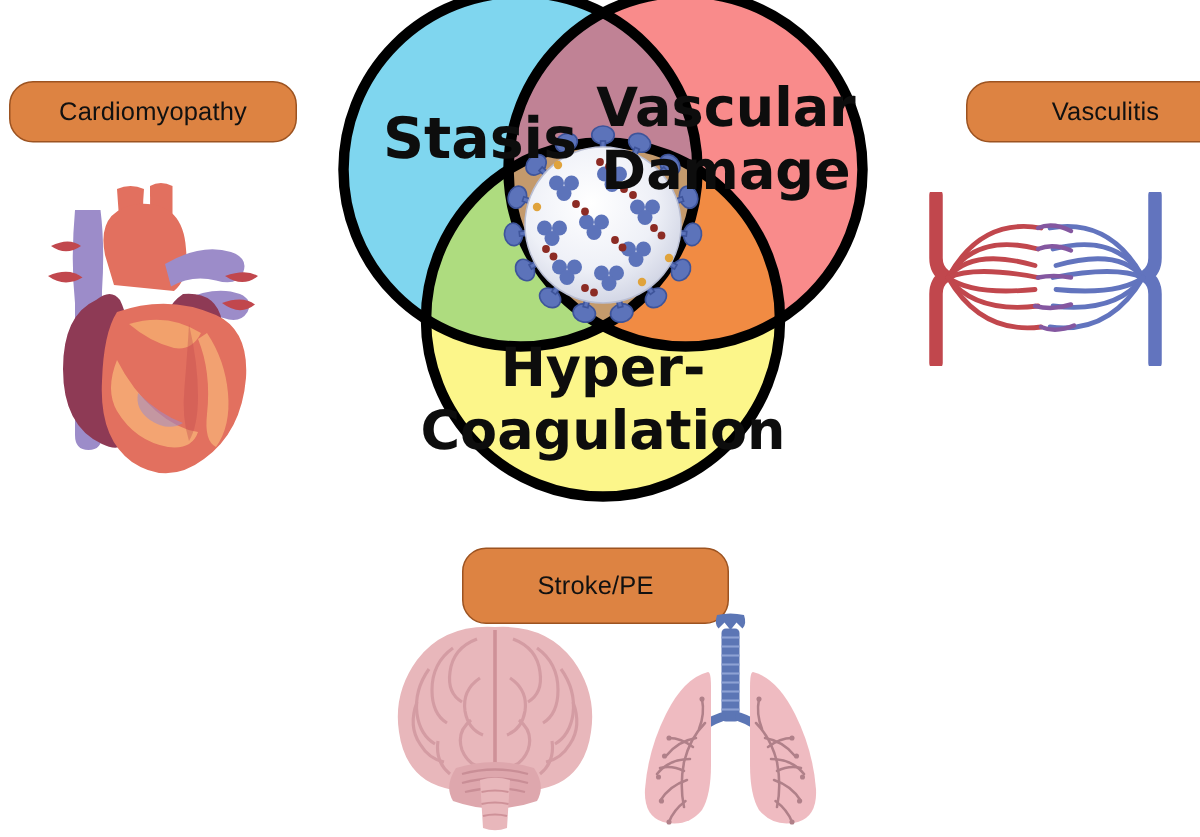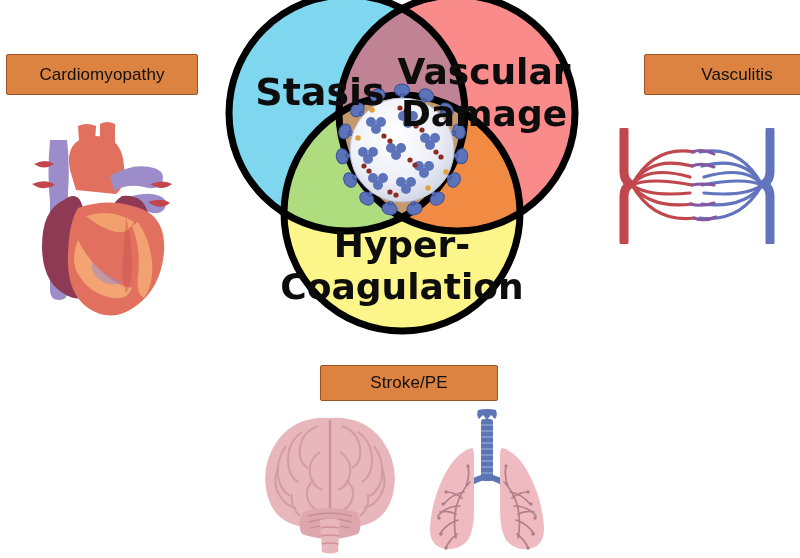--- a/index.html
+++ b/index.html
@@ -11,32 +11,32 @@
     overflow:hidden;
     position:relative;
   }
   #stage{position:relative;width:800px;height:558px;}
 
   
   .label-box{
     position:absolute;
     background:#DD8342;
     border:1.5px solid #9C5321;
-    border-radius:2px;
+    border-radius:16px;
     display:flex;align-items:center;justify-content:center;
     color:#111111;
     font-size:17px;
     font-family:"Liberation Sans", sans-serif;
     letter-spacing:.1px;
     box-sizing:border-box;
     white-space:nowrap;
   }
   #box-cardiomyopathy{left:6px;  top:54px;  width:192px;height:41px;}
   #box-vasculitis   {left:608px;top:54px;  width:186px;height:41px;margin-left:36px;}
-  #box-strokepe     {left:320px;top:365px; width:178px;height:36px;}
+  #box-strokepe     {left:308px;top:365px; width:178px;height:51px;}
 
   
   #venn{position:absolute;left:216px;top:-18px;width:372px;height:372px;}
   #venn svg{display:block;width:100%;height:100%;overflow:visible;}
 
   .venn-label{
     font-family:"DejaVu Sans","Liberation Sans",sans-serif;
     font-weight:700;
     fill:#0d0d0d;
     text-anchor:middle;

